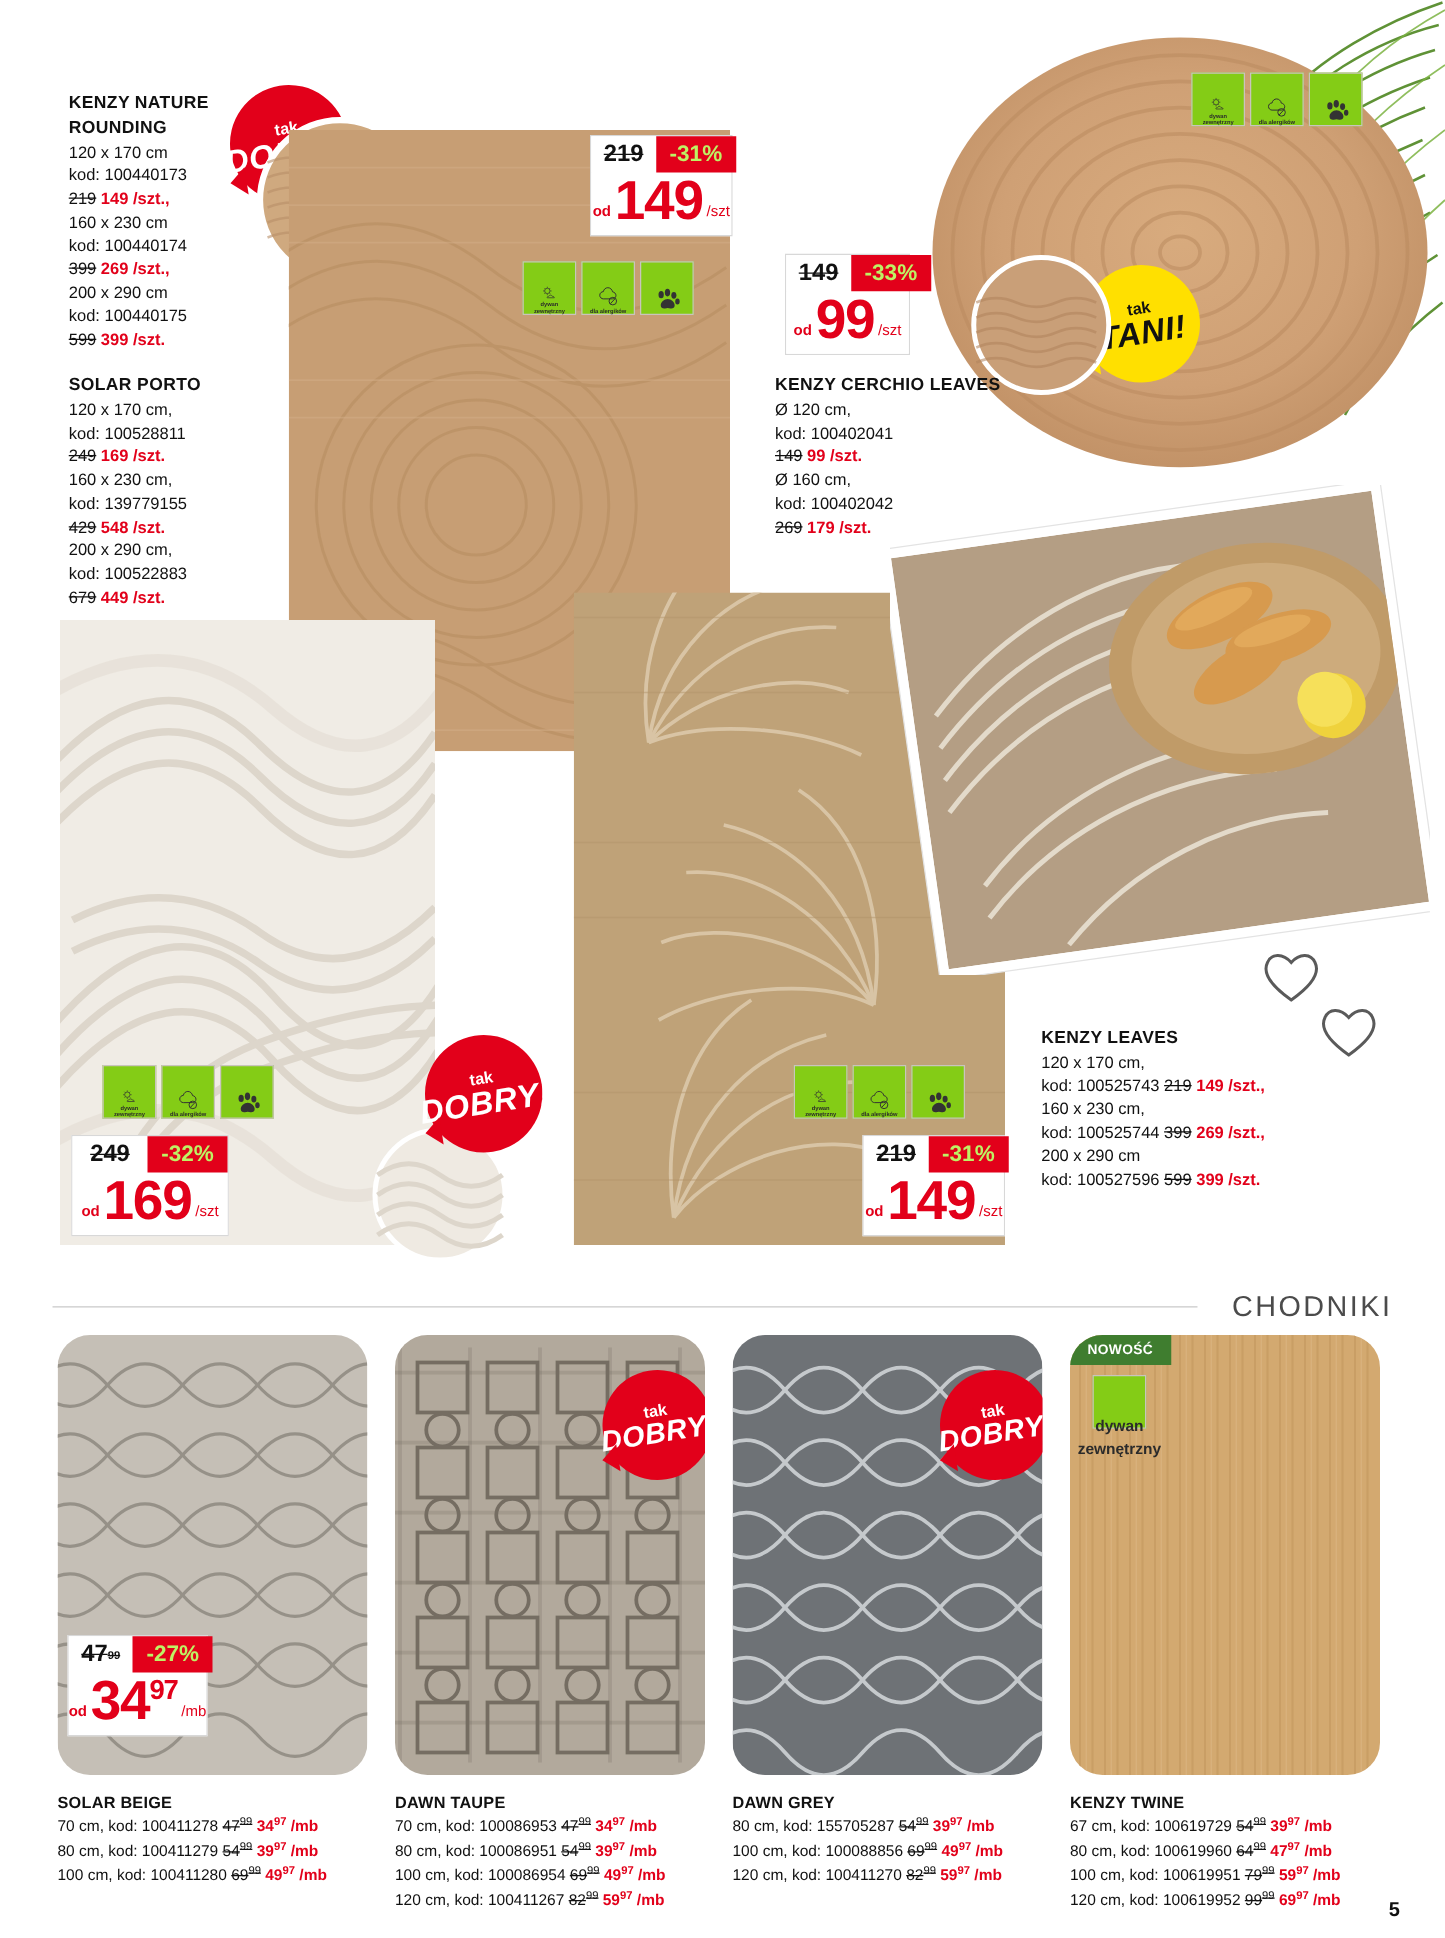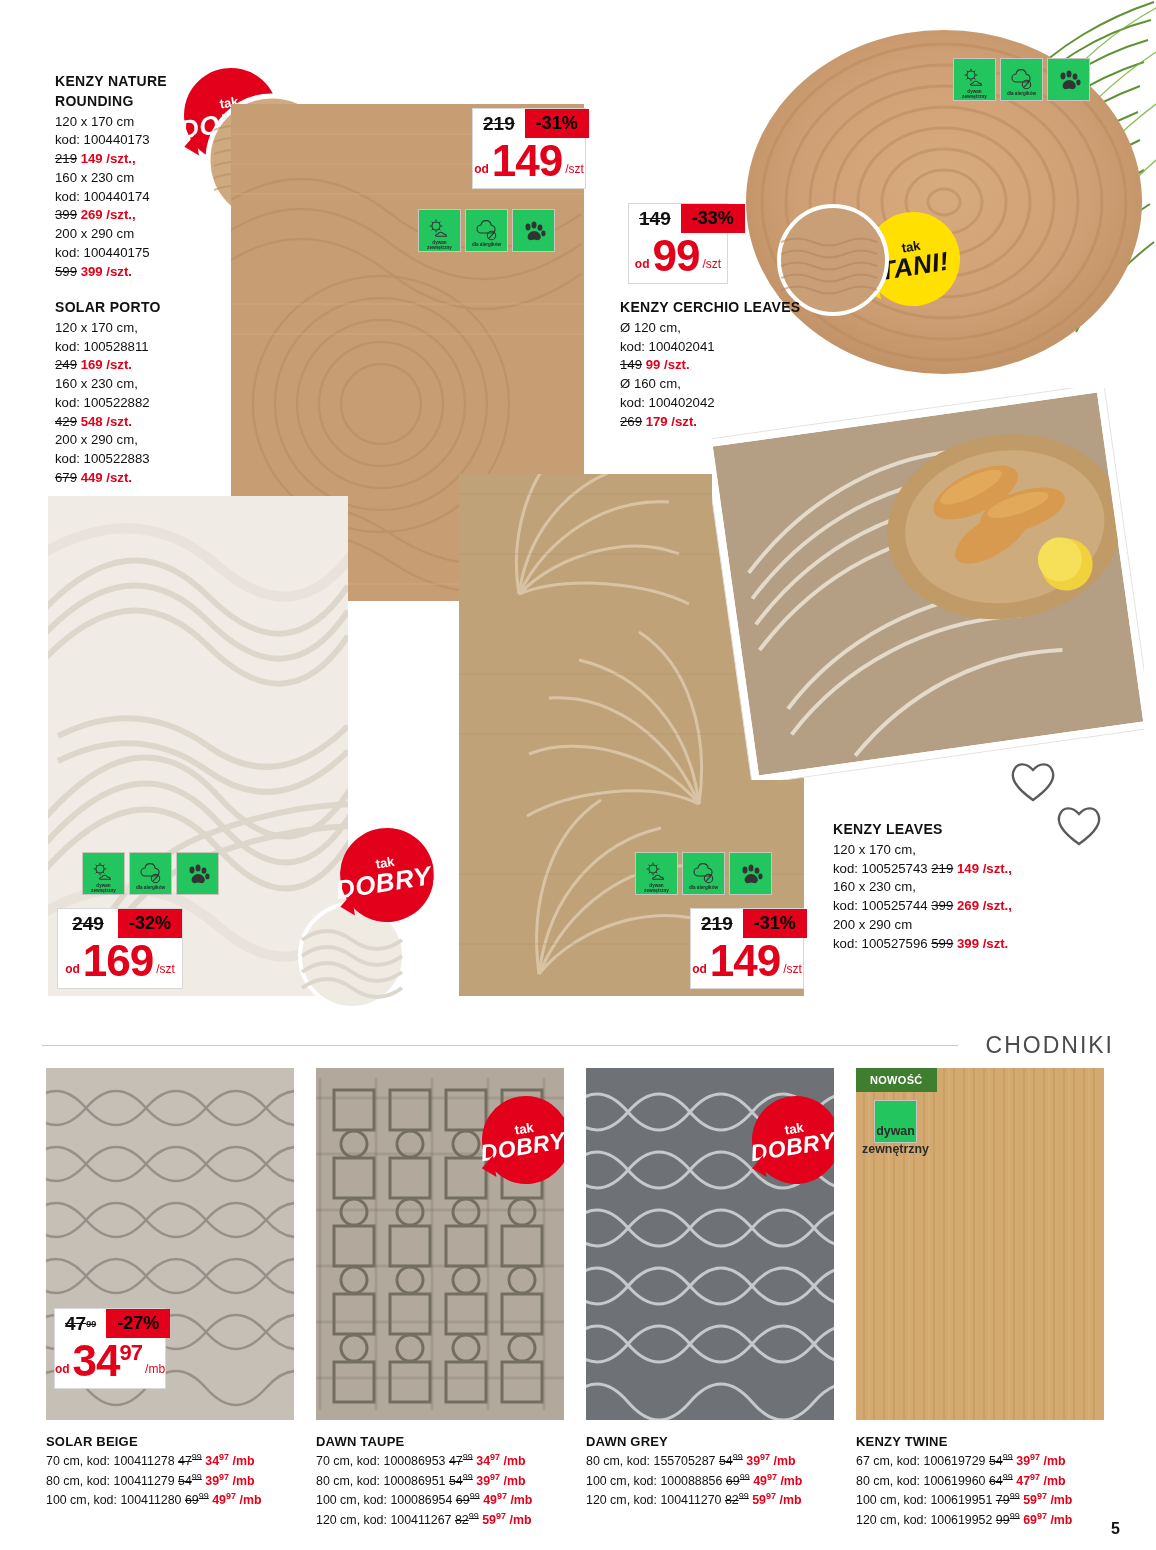--- a/index.html
+++ b/index.html
@@ -24,38 +24,38 @@
 
   
   .pricetag { position:absolute; background:#fff; border:1px solid #d8d8d8; }
   .pricetag .row1 { display:flex; align-items:stretch; }
   .pricetag .old {
     flex:1; text-align:center; font-weight:bold; font-size:19px; color:#111;
     text-decoration:line-through; padding:3px 10px 2px 10px; background:#fff;
     display:flex; align-items:center; justify-content:center;
   }
   .pricetag .disc {
-    background:#e2001a; color:#000000; font-weight:bold; font-size:18px;
+    background:#e2001a; color:#bef264; font-weight:bold; font-size:18px;
     padding:4px 10px; display:flex; align-items:center; justify-content:center;
     min-width:64px;
   }
   .pricetag .row2 {
     display:flex; align-items:flex-end; justify-content:center; gap:3px;
     padding:2px 10px 6px 10px; background:#fff;
   }
   .pricetag .od { font-size:12px; color:#e2001a; font-weight:bold; padding-bottom:6px; }
   .pricetag .new { font-size:44px; line-height:0.95; color:#e2001a; font-weight:bold; letter-spacing:-1px; }
   .pricetag .unit { font-size:12px; color:#e2001a; font-weight:normal; padding-bottom:6px; }
 
   
   .icons { position:absolute; display:flex; gap:4px; }
   .ibox {
-    width:43px; height:43px; background:#22c55e; border:1px solid #c9c4bd;
+    width:43px; height:43px; background:#84cc16; border:1px solid #c9c4bd;
     display:flex; flex-direction:column; align-items:center; justify-content:flex-start;
-    padding-top:9px;
+    padding-top:19px;
   }
   .ibox svg { display:block; }
   .ibox .cap { font-size:4.6px; line-height:1.12; text-align:center; color:#2b2b2b; margin-top:1px; font-weight:bold; }
 
   
   .sticker {
     position:absolute; width:94px; height:94px; border-radius:50%;
     background:#e2001a; color:#fff; display:flex; flex-direction:column;
     align-items:center; justify-content:center; transform:rotate(-9deg);
   }
@@ -75,21 +75,21 @@
   .strike { text-decoration:line-through; }
   .red { color:#e2001a; font-weight:bold; }
 
   
   .sect { position:absolute; left:42px; right:42px; top:1032px; display:flex; align-items:center; gap:28px; }
   .sect .line { flex:1; height:1px; background:#c9c9c9; }
   .sect .title { font-size:23px; color:#4b4b4b; letter-spacing:2px; }
 
   
   .card { position:absolute; top:1068px; width:248px; }
-  .card .img { width:248px; height:352px; position:relative; overflow:hidden; }
+  .card .img { width:248px; height:352px; position:relative; overflow:hidden;border-radius:26px; }
   .card .cap { margin-top:12px; font-size:12.4px; line-height:1.48; }
   .card .cap .nm { font-weight:bold; font-size:13px; letter-spacing:.2px; }
   sup { font-size:9px; }
 
   .nowosc {
     position:absolute; left:0; top:0; background:#3f7d2f; color:#fff;
     font-size:11px; font-weight:bold; padding:6px 14px; letter-spacing:.3px; z-index:3;
   }
   .pageno { position:absolute; right:36px; bottom:12px; font-size:16px; font-weight:bold; }
 
@@ -510,21 +510,21 @@
     <div>kod: 100440175</div>
     <div><span class="strike">599</span> <span class="red">399 /szt.</span></div>
   </div>
 
   <div class="ptext" style="left:55px; top:298px; width:175px;">
     <div class="name">SOLAR PORTO</div>
     <div>120 x 170 cm,</div>
     <div>kod: 100528811</div>
     <div><span class="strike">249</span> <span class="red">169 /szt.</span></div>
     <div>160 x 230 cm,</div>
-    <div>kod: 100522882</div>
+    <div>kod: 139779155</div>
     <div><span class="strike">429</span> <span class="red">548 /szt.</span></div>
     <div>200 x 290 cm,</div>
     <div>kod: 100522883</div>
     <div><span class="strike">679</span> <span class="red">449 /szt.</span></div>
   </div>
 
   <div class="ptext" style="left:620px; top:298px; width:200px;">
     <div class="name" style="white-space:pre-line;">KENZY CERCHIO LEAVES</div>
     <div>Ø 120 cm,</div>
     <div>kod: 100402041</div>

